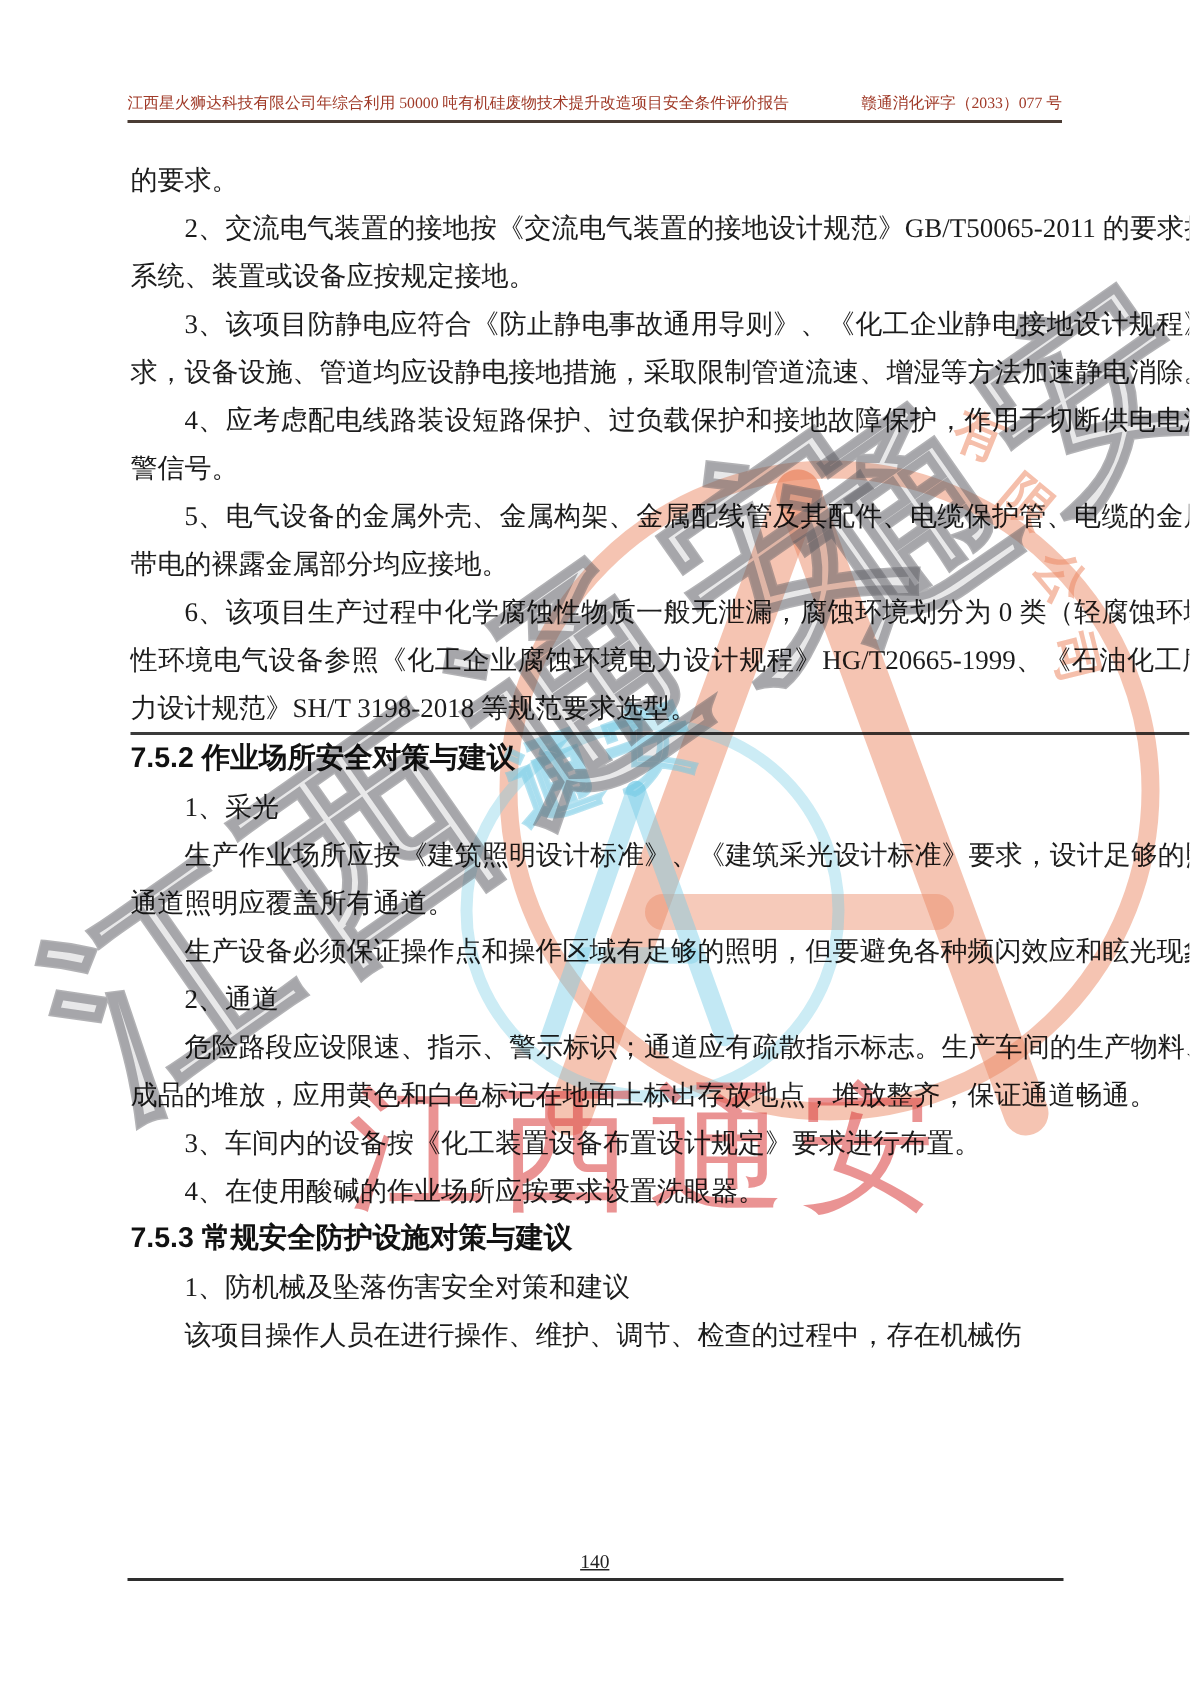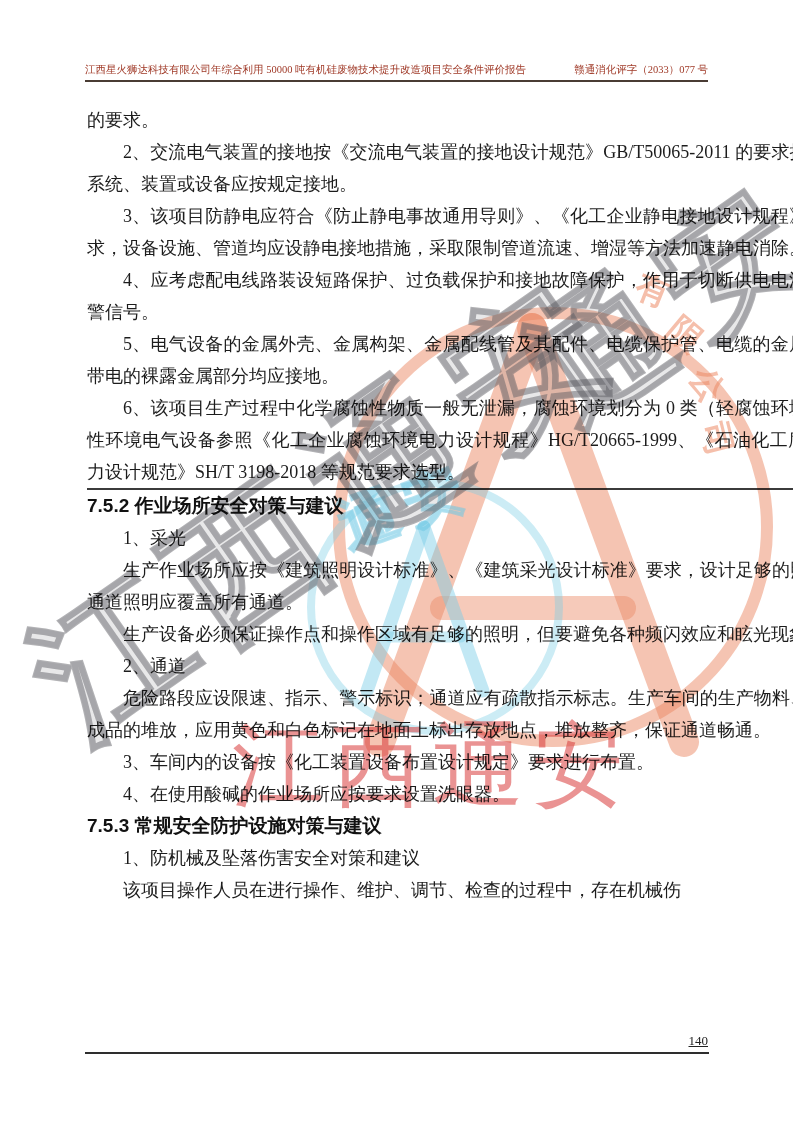--- a/index.html
+++ b/index.html
@@ -35,21 +35,21 @@
     font-weight:bold;font-size:19px;line-height:32px;
     text-indent:0;margin:0;text-align:left;color:#111;
   }
   .divider{
     border:none;border-top:2px solid #3b3b3b;
     margin:0;height:0;
   }
   
   .footer{
     position:absolute;left:85px;right:85px;top:1032px;
-    text-align:right;font-size:13px;line-height:18px;color:#222;text-decoration:underline;
+    text-align:center;font-size:13px;line-height:18px;color:#222;text-decoration:underline;
   }
   .footer-rule{
     position:absolute;left:85px;right:84px;top:1052px;
     border-top:2px solid #2e2e2e;
   }
   
   .wm-layer{
     position:absolute;inset:0;
     pointer-events:none;
     mix-blend-mode:multiply;

